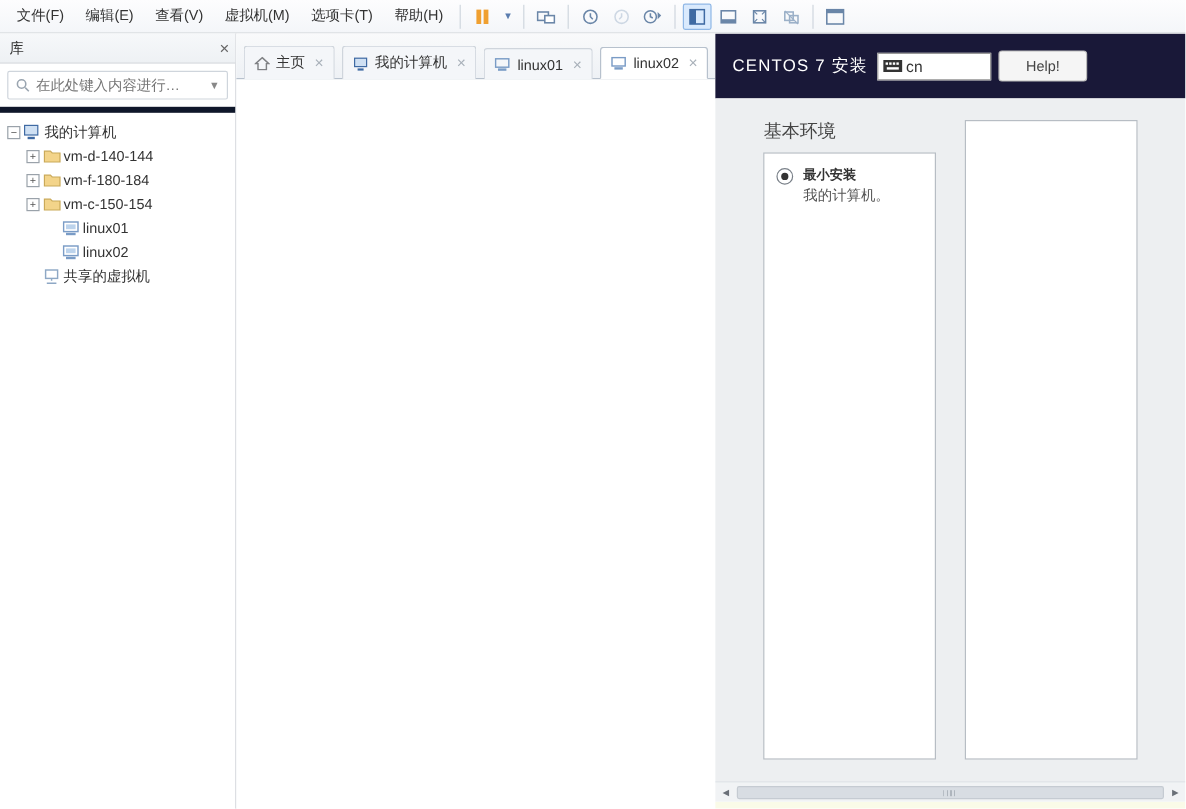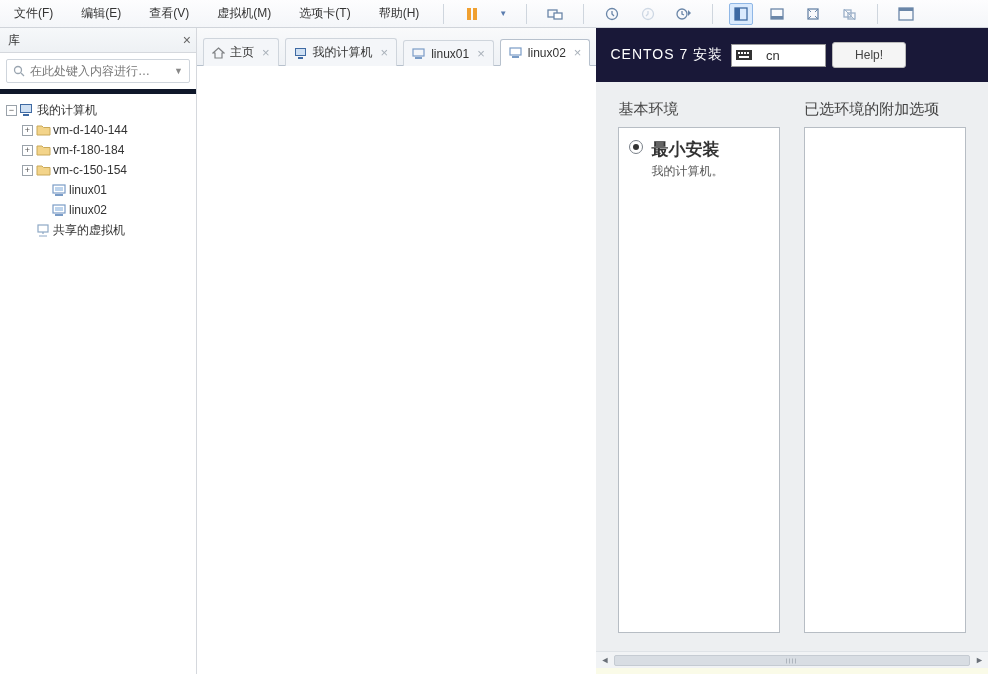--- a/index.html
+++ b/index.html
@@ -1,19 +1,19 @@
 <!DOCTYPE html>
 <html><head>
 <meta charset="utf-8">
 <style>
 * { margin: 0; padding: 0; box-sizing: border-box; font-family: "Microsoft YaHei", Arial, sans-serif; }
 body { width: 988px; height: 674px; background: #fff; overflow: hidden; font-size: 12px; }
 
 
-.menubar { height: 28px; background: linear-gradient(#fdfdfe, #f4f6f9); border-bottom: 1px solid #d0d4da; display: flex; align-items: center; padding: 0 6px; gap: 12px; }
+.menubar { height: 28px; background: linear-gradient(#fdfdfe, #f4f6f9); border-bottom: 1px solid #d0d4da; display: flex; align-items: center; padding: 0 6px; gap: 2px; }
 .menu-item { padding: 4px 8px; color: #333; cursor: default; }
 .tb-sep { width: 1px; height: 20px; background: #cfd6de; margin: 0 4px; }
 .tb-btn { width: 24px; height: 22px; display: flex; align-items: center; justify-content: center; border: 1px solid transparent; border-radius: 2px; }
 .tb-btn.active { background: #daeafd; border-color: #8fb7e6; }
 
 
 .main { display: flex; height: calc(674px - 28px); }
 .sidebar { width: 197px; border-right: 1px solid #d5d8dd; background: #fff; display: flex; flex-direction: column; }
 .sb-header { height: 25px; background: linear-gradient(#f6f8fa, #eef1f4); border-bottom: 1px solid #d5d8dd; display: flex; align-items: center; justify-content: space-between; padding: 0 5px 0 8px; color: #333; font-size: 12px; }
 .sb-close { cursor: default; font-size: 14px; color: #666; }
@@ -35,31 +35,31 @@
 .tab.active { background: #fff; border-color: #b7c1cd; border-bottom: 1px solid #fff; }
 .tab .tclose { color: #a8b0b9; margin-left: 3px; cursor: default; font-size: 13px; }
 
 .guest-area { flex: 1; position: relative; background: #fff; overflow: hidden; }
 .installer-header { height: 54px; background: #191838; display: flex; align-items: center; justify-content: space-between; padding: 0 14px; }
 .ih-left { display: flex; flex-direction: column; gap: 6px; }
 .ih-title { color: #fff; font-size: 14px; font-weight: bold; }
 .done-btn { background: #2f8ad2; color: #fff; border: 1px solid #1970b6; border-radius: 3px; padding: 6px 14px; font-size: 13px; cursor: default; }
 .ih-right { display: flex; align-items: center; gap: 8px; }
 .ih-brand { color: #ffffff; font-size: 14px; letter-spacing: 1px; }
-.kb-box { background: #fff; border: 1px solid #999; padding: 3px 6px 3px 4px; display: flex; align-items: center; gap: 14px; font-size: 13px; color: #333; min-width: 95px; }
+.kb-box { background: #fff; border: 1px solid #999; padding: 3px 6px 3px 4px; display: flex; align-items: center; gap: 3px; font-size: 13px; color: #333; min-width: 95px; }
 .help-btn { background: #f5f5f5; border: 1px solid #bbb; border-radius: 3px; padding: 5px 22px; font-size: 12px; color: #444; }
 
-.installer-body { background: #edeff1; flex: 1; display: flex; padding: 18px 22px; gap: 24px; height: calc(100% - 54px - 20px); }
+.installer-body { background: #edeff1; flex: 1; display: flex; padding: 18px 40px; gap: 24px; height: calc(100% - 54px - 20px); }
 .col { flex: 1; display: flex; flex-direction: column; }
 .col-title { font-size: 15px; color: #444; margin-bottom: 8px; }
 .panel { background: #fff; border: 1px solid #b7bdc4; flex: 1; padding: 10px; }
 .opt-row { display: flex; align-items: flex-start; gap: 8px; }
 .radio { width: 14px; height: 14px; border: 1px solid #7a8189; border-radius: 50%; display: inline-flex; align-items: center; justify-content: center; margin-top: 2px; background: #fff; }
 .radio .dot { width: 6px; height: 6px; background: #333; border-radius: 50%; }
-.opt-title { font-weight: bold; font-size: 17px; color: #333; }
+.opt-title { font-weight: bold; font-size: 11px; color: #333; }
 .opt-desc { font-size: 12px; color: #555; margin-top: 2px; }
 
 .bottom-scrollbar { height: 17px; background: #f1f3f5; border-top: 1px solid #dfe3e7; position: relative; display: flex; align-items: center; }
 .sb-arrow { width: 17px; height: 17px; display: flex; align-items: center; justify-content: center; color: #6a7078; font-size: 9px; }
 .sb-thumb { position: absolute; left: 18px; right: 18px; height: 11px; top: 3px; background: #d8dde3; border: 1px solid #c5cbd2; border-radius: 2px; }
 .sb-thumb::after { content: ""; position: absolute; left: 50%; top: 50%; width: 12px; height: 5px; transform: translate(-50%,-50%); background: repeating-linear-gradient(90deg,#aeb5bd 0 1px, transparent 1px 3px); }
 .status-strip { height: 6px; background: #fafbe8; }
 
 svg { display: block; }
 </style>
@@ -303,21 +303,20 @@
                     <span class="dot"></span>
                   </span>
                 <div>
                   <div class="opt-title">最小安装</div>
                   <div class="opt-desc">我的计算机。</div>
                 </div>
               </div>
             </div>
           </div>
           <div class="col">
-            <div class="col-title">已选环境的附加选项</div>
             <div class="panel"></div>
           </div>
         </div>
 
         <div class="bottom-scrollbar">
           <span class="sb-arrow">◄</span>
           <span class="sb-thumb"></span>
           <span class="sb-arrow" style="margin-left:auto">►</span>
         </div>
         <div class="status-strip"></div>

